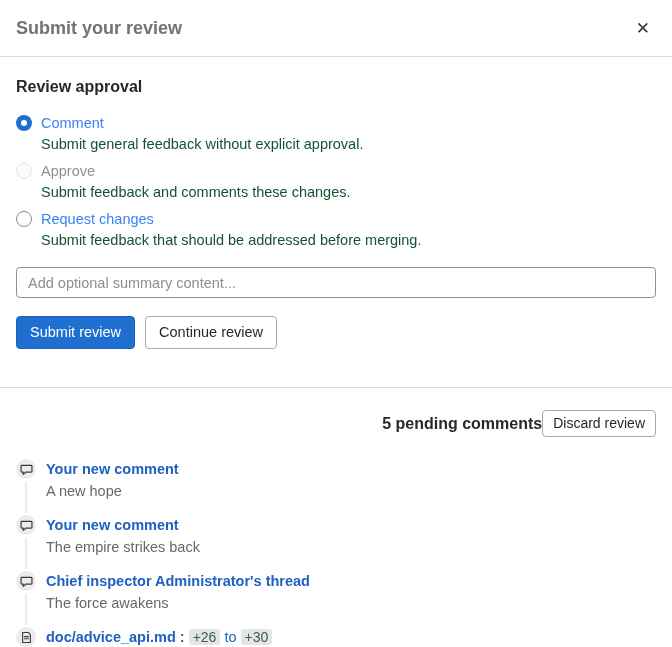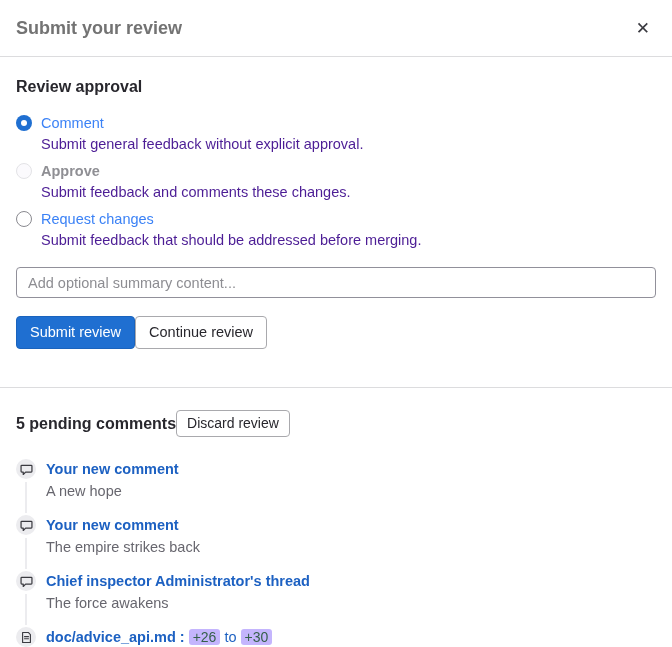--- a/index.html
+++ b/index.html
@@ -43,68 +43,68 @@
   }
   .radio-circle.selected { background: #1f6fd1; }
   .radio-circle.selected::after {
     content: ""; position: absolute; left: 50%; top: 50%;
     width: 6px; height: 6px; margin: -3px 0 0 -3px;
     background: #fff; border-radius: 50%;
   }
   .radio-circle.disabled { border: 1.5px solid #e3e3e6; background: #fbfafd; }
   .radio-circle.unchecked { border: 1.5px solid #8a8a90; }
   .radio-label { font-size: 14.5px; line-height: 20px; color: #3b82f6; }
-  .radio-option.is-disabled .radio-label { color: #8f8f94; font-weight: bold; }
+  .radio-option.is-disabled .radio-label { color: #8f8f94; }
   .radio-desc {
-    font-size: 14.5px; line-height: 20px; color: #4c1d95;
+    font-size: 14.5px; line-height: 20px; color: #14532d;
     margin: 1px 0 0 25px;
   }
 
   
   .summary-input {
     display: block; width: 100%; height: 31px;
     margin-top: 17px; padding: 0 11px;
     border: 1px solid #91909a; border-radius: 4px;
     font-family: inherit; font-size: 14.5px; color: #b91c1c;
     background: #fff; outline: none;
   }
   .summary-input::placeholder { color: #8d8d92; }
 
   
-  .btn-row { display: flex; margin-top: 18px; }
+  .btn-row { display: flex; gap: 10px; margin-top: 18px; }
   .btn {
     font-family: inherit; font-size: 14.5px; line-height: 19px;
     border-radius: 4px; padding: 6px 13px; cursor: pointer;
   }
   .btn-primary { background: #1f6fd1; border: 1px solid #1a63bd; color: #fff; }
   .btn-default { background: #fff; border: 1px solid #a9a9ad; color: #28272d; }
   .btn-sm { padding: 3px 10px; font-size: 14px; }
 
   
   .pending-head {
-    display: flex; align-items: center; justify-content: flex-start;
+    display: flex; align-items: center; justify-content: flex-end;
     margin: 6px 0 22px 0;
   }
   .pending-list { list-style: none; }
   .pending-item { position: relative; padding-left: 30px; margin-bottom: 14px; }
   .pending-item:not(:last-child)::after {
     content: ""; position: absolute; left: 9px; top: 23px; bottom: -12px;
     width: 2px; background: #ececef;
   }
   .item-icon {
     position: absolute; left: 0; top: 0;
     width: 20px; height: 20px; border-radius: 50%;
     background: #ececef; display: flex; align-items: center; justify-content: center;
     z-index: 1;
   }
   .item-title { font-size: 14.5px; line-height: 20px; }
   .item-link { color: #1d61c2; font-weight: 700; text-decoration: none; cursor: pointer; }
   .item-sub { font-size: 14.5px; line-height: 20px; color: #67666e; margin-top: 2px; }
   .diff-badge {
-    background: #c4b5fd; color: #35604a;
+    background: #e5e5e5; color: #35604a;
     padding: 0 4px; border-radius: 3px;
     font-weight: 400; font-size: 14px;
   }
   .diff-joiner { color: #1d61c2; font-weight: 400; }
   .icon-svg { display: block; }
 </style>
 </head>
 <body>
 
 <div class="drawer">

